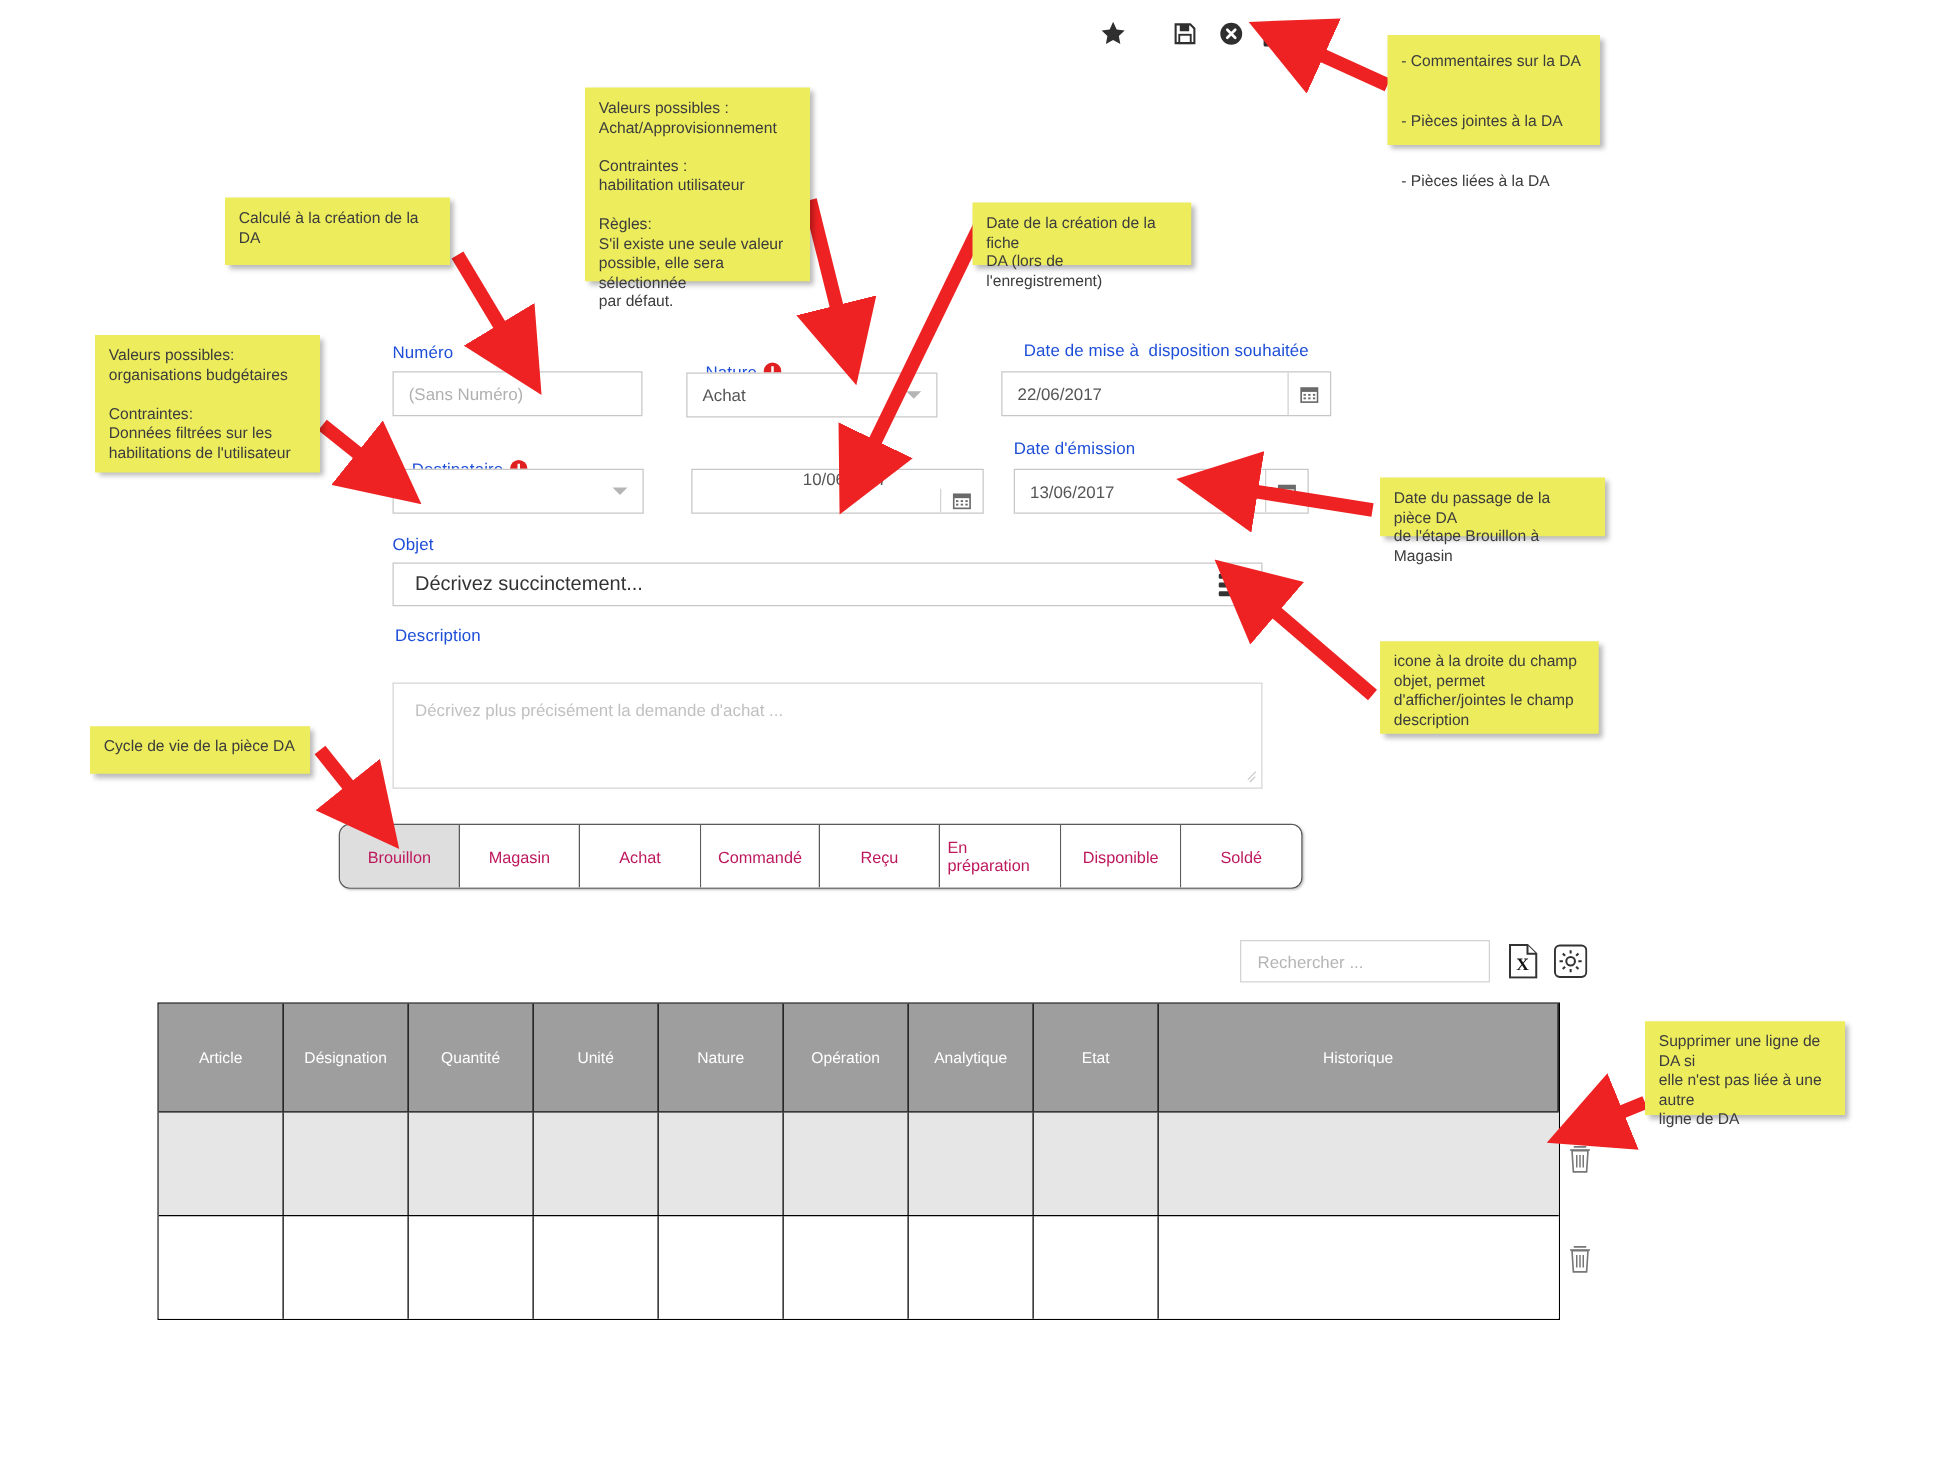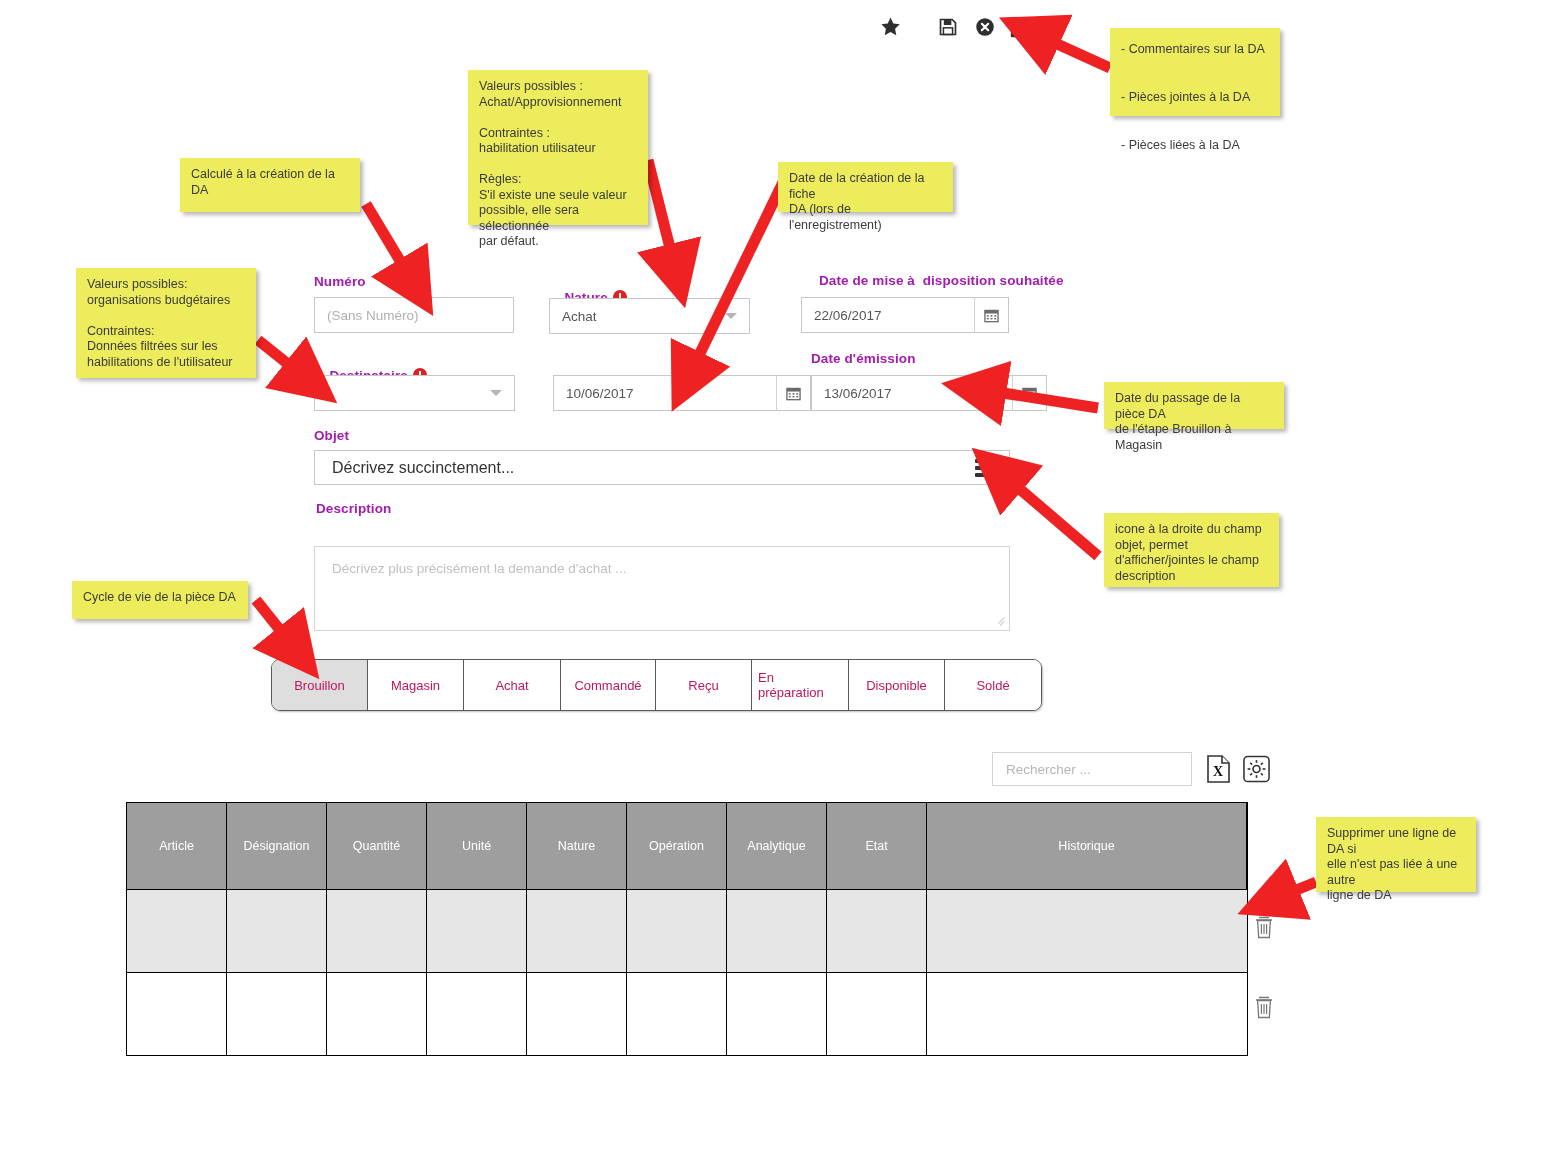--- a/index.html
+++ b/index.html
@@ -34,22 +34,22 @@
   .toolbar { position:absolute; left:878px; top:14px; display:flex; align-items:center; gap:0; }
   .toolbar .tb-icon { width:24px; height:26px; display:flex; align-items:center; justify-content:center; color:#333; }
   .tb-gap-a { width:34px; }
   .tb-gap-b { width:13px; }
   .tb-gap-c { width:11px; }
 
   
   .form-label {
     position:absolute;
     font-size:13.5px;
-    font-weight:bold;
-    color:#a21caf;
+    font-weight:normal;
+    color:#1d4ed8;
     letter-spacing:.1px;
     white-space:pre;
   }
   .req {
     display:inline-block;
     width:14px; height:14px;
     border-radius:50%;
     background:#e02020;
     position:relative;
     vertical-align:-2px;
@@ -190,21 +190,21 @@
 
   <div class="form-label" style="left:549px; top:275px;">
     <span>Nature</span><span class="req"></span>
   </div>
   <div class="fld" style="left:549px; top:298px; width:201px;">
     <span class="txt">Achat</span>
     <span class="caret"></span>
   </div>
 
   <div class="form-label" style="left:804px; top:273px;padding-left:15px;">Date de mise à  disposition souhaitée</div>
-  <div class="fld" style="left:801px; top:297px; width:208px;">
+  <div class="fld" style="left:801px; top:297px; width:264px;">
     <span class="txt">22/06/2017</span>
     <span class="cal-btn">
       <svg width="15" height="15" viewBox="0 0 16 16">
         <rect x="1" y="2.6" width="14" height="12" fill="none" stroke="#6a6a6a" stroke-width="1.4"></rect>
         <rect x="1" y="2.6" width="14" height="3.3" fill="#6a6a6a"></rect>
         <g fill="#6a6a6a">
             <rect x="3" y="7.6" width="2" height="1.6"></rect>
             <rect x="7" y="7.6" width="2" height="1.6"></rect>
             <rect x="11" y="7.6" width="2" height="1.6"></rect>
             <rect x="3" y="10.6" width="2" height="1.6"></rect>
@@ -217,21 +217,21 @@
 
   <div class="form-label" style="left:314px; top:353px;">
     <span>Destinataire</span><span class="req"></span>
   </div>
   <div class="fld" style="left:314px; top:375px; width:201px;">
     <span class="txt"></span>
     <span class="caret"></span>
   </div>
 
   <div class="form-label" style="left:553px; top:354px;margin-top:36px;">Date de création</div>
-  <div class="fld" style="left:553px; top:375px; width:258px;">
+  <div class="fld" style="left:553px; top:375px; width:234px;flex-direction:column;">
     <span class="txt">10/06/2017</span>
     <span class="cal-btn">
       <svg width="15" height="15" viewBox="0 0 16 16">
         <rect x="1" y="2.6" width="14" height="12" fill="none" stroke="#6a6a6a" stroke-width="1.4"></rect>
         <rect x="1" y="2.6" width="14" height="3.3" fill="#6a6a6a"></rect>
         <g fill="#6a6a6a">
             <rect x="3" y="7.6" width="2" height="1.6"></rect>
             <rect x="7" y="7.6" width="2" height="1.6"></rect>
             <rect x="11" y="7.6" width="2" height="1.6"></rect>
             <rect x="3" y="10.6" width="2" height="1.6"></rect>

